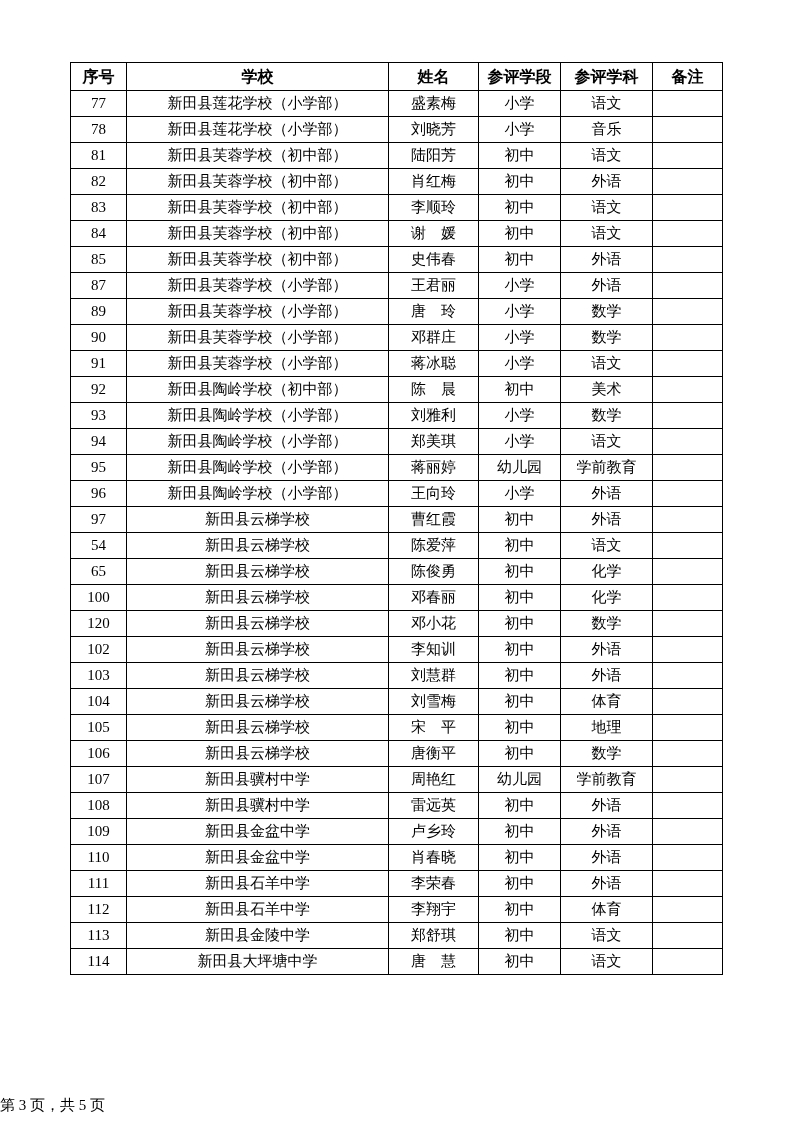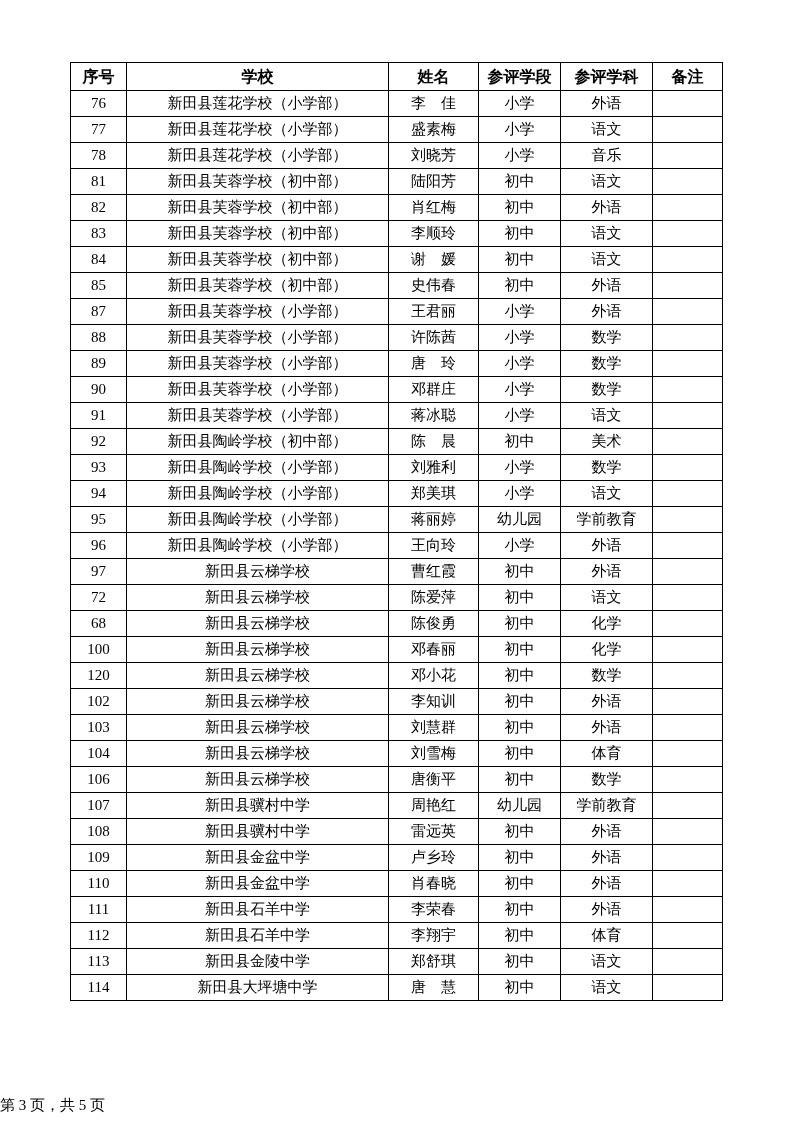--- a/index.html
+++ b/index.html
@@ -90,28 +90,20 @@
           <th>序号</th>
           <th>学校</th>
           <th>姓名</th>
           <th>参评学段</th>
           <th>参评学科</th>
           <th>备注</th>
         </tr>
       </thead>
       <tbody id="roster-body">
           <tr>
-            <td>76</td>
-            <td>新田县莲花学校（小学部）</td>
-            <td class="cell-name">李　佳</td>
-            <td>小学</td>
-            <td>外语</td>
-            <td></td>
-          </tr>
-          <tr>
             <td>77</td>
             <td>新田县莲花学校（小学部）</td>
             <td class="cell-name">盛素梅</td>
             <td>小学</td>
             <td>语文</td>
             <td></td>
           </tr>
           <tr>
             <td>78</td>
             <td>新田县莲花学校（小学部）</td>
@@ -159,28 +151,20 @@
             <td>初中</td>
             <td>外语</td>
             <td></td>
           </tr>
           <tr>
             <td>87</td>
             <td>新田县芙蓉学校（小学部）</td>
             <td class="cell-name">王君丽</td>
             <td>小学</td>
             <td>外语</td>
-            <td></td>
-          </tr>
-          <tr>
-            <td>88</td>
-            <td>新田县芙蓉学校（小学部）</td>
-            <td class="cell-name">许陈茜</td>
-            <td>小学</td>
-            <td>数学</td>
             <td></td>
           </tr>
           <tr>
             <td>89</td>
             <td>新田县芙蓉学校（小学部）</td>
             <td class="cell-name">唐　玲</td>
             <td>小学</td>
             <td>数学</td>
             <td></td>
           </tr>
@@ -242,29 +226,29 @@
           </tr>
           <tr>
             <td>97</td>
             <td>新田县云梯学校</td>
             <td class="cell-name">曹红霞</td>
             <td>初中</td>
             <td>外语</td>
             <td></td>
           </tr>
           <tr>
-            <td>72</td>
+            <td>54</td>
             <td>新田县云梯学校</td>
             <td class="cell-name">陈爱萍</td>
             <td>初中</td>
             <td>语文</td>
             <td></td>
           </tr>
           <tr>
-            <td>68</td>
+            <td>65</td>
             <td>新田县云梯学校</td>
             <td class="cell-name">陈俊勇</td>
             <td>初中</td>
             <td>化学</td>
             <td></td>
           </tr>
           <tr>
             <td>100</td>
             <td>新田县云梯学校</td>
             <td class="cell-name">邓春丽</td>
@@ -295,20 +279,28 @@
             <td>初中</td>
             <td>外语</td>
             <td></td>
           </tr>
           <tr>
             <td>104</td>
             <td>新田县云梯学校</td>
             <td class="cell-name">刘雪梅</td>
             <td>初中</td>
             <td>体育</td>
+            <td></td>
+          </tr>
+          <tr>
+            <td>105</td>
+            <td>新田县云梯学校</td>
+            <td class="cell-name">宋　平</td>
+            <td>初中</td>
+            <td>地理</td>
             <td></td>
           </tr>
           <tr>
             <td>106</td>
             <td>新田县云梯学校</td>
             <td class="cell-name">唐衡平</td>
             <td>初中</td>
             <td>数学</td>
             <td></td>
           </tr>

